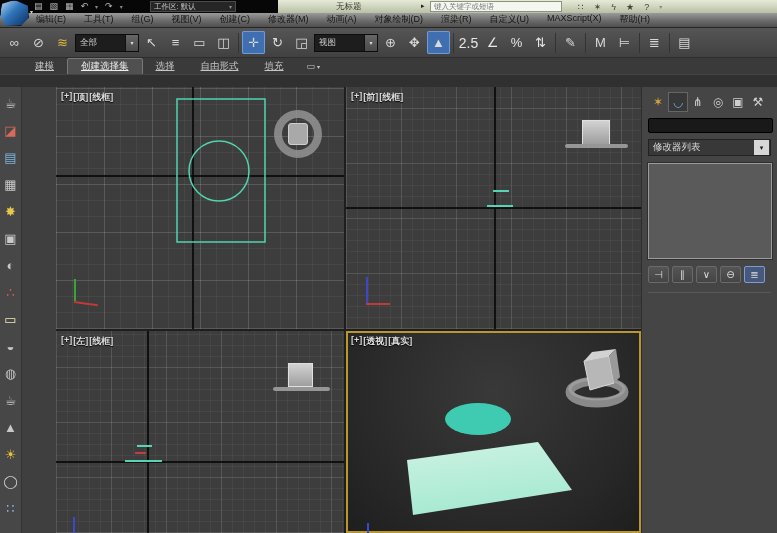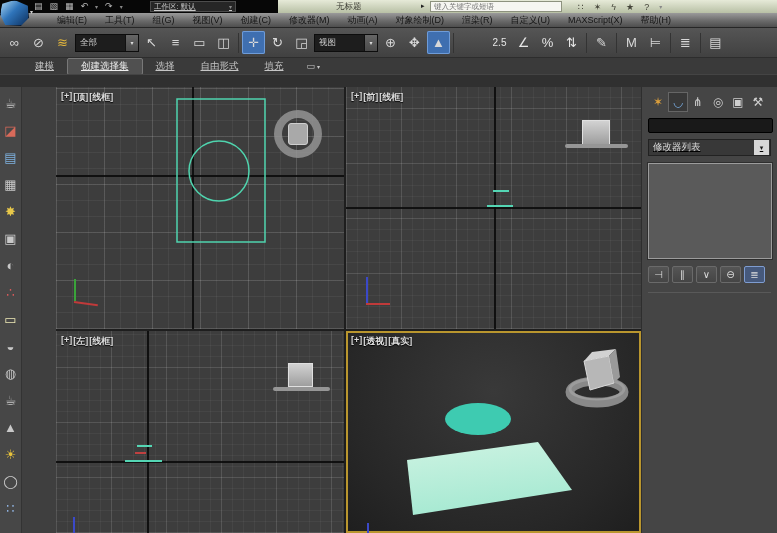--- a/index.html
+++ b/index.html
@@ -5,40 +5,40 @@
   * { margin:0; padding:0; box-sizing:border-box; }
   html,body { width:777px; height:533px; overflow:hidden; }
   body { font-family:"Liberation Sans","DejaVu Sans",sans-serif; background:#3f3f3f; position:relative; }
   .abs { position:absolute; }
 
   
   .titlebar { left:0; top:0; width:777px; height:13px; background:#070707; z-index:5; }
   .qa-row { position:absolute; left:34px; top:0; height:13px; display:flex; align-items:center; gap:7px; }
   .qa-icon { font-size:9px; color:#b8b8b8; line-height:13px; }
   .qa-caret { font-size:6px; color:#888; }
-  .workspace { position:absolute; left:150px; top:1px; width:86px; height:11px; background:#262626; border:1px solid #4c4c4c; color:#c8c8c8; font-size:7.5px; display:flex; align-items:center; justify-content:space-between; padding:0 3px;text-decoration:underline; }
+  .workspace { position:absolute; left:150px; top:1px; width:86px; height:11px; background:#262626; border:1px solid #4c4c4c; color:#c8c8c8; font-size:7.5px; display:flex; align-items:center; justify-content:space-between; padding:0 3px; }
   .aero { position:absolute; left:278px; top:0; width:499px; height:13px; background:linear-gradient(#e6ead8,#b8c0a5); }
   .doc-title { position:absolute; left:58px; top:1px; font-size:8.5px; color:#3c3c34; }
   .ic-caret { position:absolute; left:143px; top:2px; font-size:7px; color:#222; }
   .searchbox { position:absolute; left:152px; top:1px; width:132px; height:11px; background:#f6f6f1; border:1px solid #8d927e; font-size:7.5px; color:#555; padding:0 3px; font-family:"Liberation Sans","DejaVu Sans",sans-serif; }
   .ic-icons { position:absolute; left:300px; top:0; height:13px; display:flex; align-items:center; gap:10px; }
   .ic-icon { font-size:9px; color:#45453a; }
 
   
   .logo { left:0; top:0; width:29px; height:26px; z-index:20; background:linear-gradient(135deg,#a8d4f2,#2f74ba 45%,#0e3261); clip-path:polygon(50% 0,96% 22%,100% 68%,72% 100%,18% 96%,0 55%,8% 14%); border:1px solid #0a1f3a; }
   .logo-caret { left:30px; top:8px; z-index:20; font-size:6px; color:#cfcfcf; }
 
   
-  .menubar { left:0; top:13px; width:777px; height:15px; background:linear-gradient(#9a9a9a,#6b6b6b 55%,#4e4e4e); border-bottom:1px solid #262626; display:flex; align-items:center; padding-left:48px; z-index:4; }
+  .menubar { left:0; top:13px; width:777px; height:15px; background:linear-gradient(#9a9a9a,#6b6b6b 55%,#4e4e4e); border-bottom:1px solid #262626; display:flex; align-items:flex-start; padding-left:27px; z-index:4; }
   .menu-item { font-size:9px; color:#141414; padding:0 9px; white-space:nowrap; cursor:default; }
 
   
   .main-toolbar { left:0; top:28px; width:777px; height:30px; background:linear-gradient(#555,#414141); border-bottom:1px solid #2d2d2d; display:flex; align-items:center; gap:1px; padding-left:3px; }
   .tb-btn { width:23px; height:23px; display:flex; align-items:center; justify-content:center; font-size:13px; color:#d8d8d8; border-radius:2px; flex:none; }
-  .tb-btn.small-txt { font-size:10px;margin-left:31px; }
+  .tb-btn.small-txt { font-size:14px; }
   .tb-btn.active { background:#3f6fb0; box-shadow:inset 0 0 0 1px #6f9cd8; }
   .tb-sep { width:1px; height:20px; background:#333; margin:0 2px; flex:none; }
   .tb-drop { height:18px; background:#1d1d1d; border:1px solid #0d0d0d; display:flex; align-items:center; flex:none; }
   .tb-drop .txt { font-size:8.5px; color:#ccc; padding:0 4px; white-space:nowrap; overflow:hidden; flex:1; }
   .tb-drop .arrow { width:13px; height:100%; background:linear-gradient(#666,#4a4a4a); display:flex; align-items:center; justify-content:center; font-size:6px; color:#ddd; border-left:1px solid #111; }
   .snap { color:#e6e6e6; }
 
   
   .ribbon { left:0; top:58px; width:777px; height:16px; background:#3a3a3a; display:flex; align-items:center; padding-left:22px; }
   .ribbon-tab { font-size:9.5px; color:#c6c6c6; padding:1px 13px; cursor:default; white-space:nowrap;text-decoration:underline; }
@@ -92,21 +92,21 @@
 
   
   .cmd-panel { left:641px; top:87px; width:136px; height:446px; background:#454545; border-left:1px solid #2e2e2e; padding:5px 6px 0 6px; }
   .cmd-tabs { display:flex; height:20px; margin-bottom:6px; }
   .cmd-tab { width:20px; height:20px; display:flex; align-items:center; justify-content:center; font-size:12px; color:#cfcfcf; }
   .cmd-tab.t-create { color:#e0a23c; }
   .cmd-tab.t-modify { color:#7ab0e8; }
   .cmd-tab.active { background:#383838; box-shadow:inset 0 0 0 1px #666; }
   .name-row { display:flex; align-items:center; gap:4px; margin-bottom:6px; }
   .name-field { flex:1; height:15px; background:#191919; border:1px solid #000; border-radius:2px; color:#ddd; font-size:9px; padding:0 3px; font-family:"Liberation Sans","DejaVu Sans",sans-serif; }
-  .mod-drop { height:17px; background:#383838; border:1px solid #222; display:flex; align-items:center; margin-bottom:7px;text-decoration:underline; }
+  .mod-drop { height:17px; background:#383838; border:1px solid #222; display:flex; align-items:center; margin-bottom:7px; }
   .mod-drop .txt { flex:1; font-size:9.5px; color:#d8d8d8; padding-left:4px; }
   .mod-drop .arrow { width:15px; height:15px; margin-right:1px; background:#d7d7d7; display:flex; align-items:center; justify-content:center; font-size:7px; color:#1a1a1a; }
   .stack-box { width:124px; height:96px; background:#5a5a5a; border:1px solid #9c9c9c; box-shadow:0 0 0 1px #2e2e2e; margin-bottom:7px; }
   .stack-btns { display:flex; gap:3px; align-items:center; }
   .stack-btn { width:21px; height:17px; background:linear-gradient(#555,#454545); border:1px solid #6a6a6a; border-radius:2px; color:#ddd; font-size:10px; display:flex; align-items:center; justify-content:center; }
   .stack-btn.active { background:#46597c; border-color:#7e9cd0; }
   .cmd-divider { margin-top:9px; height:1px; background:#2c2c2c; border-bottom:1px solid #595959; }
 </style>
 </head>
 <body>

